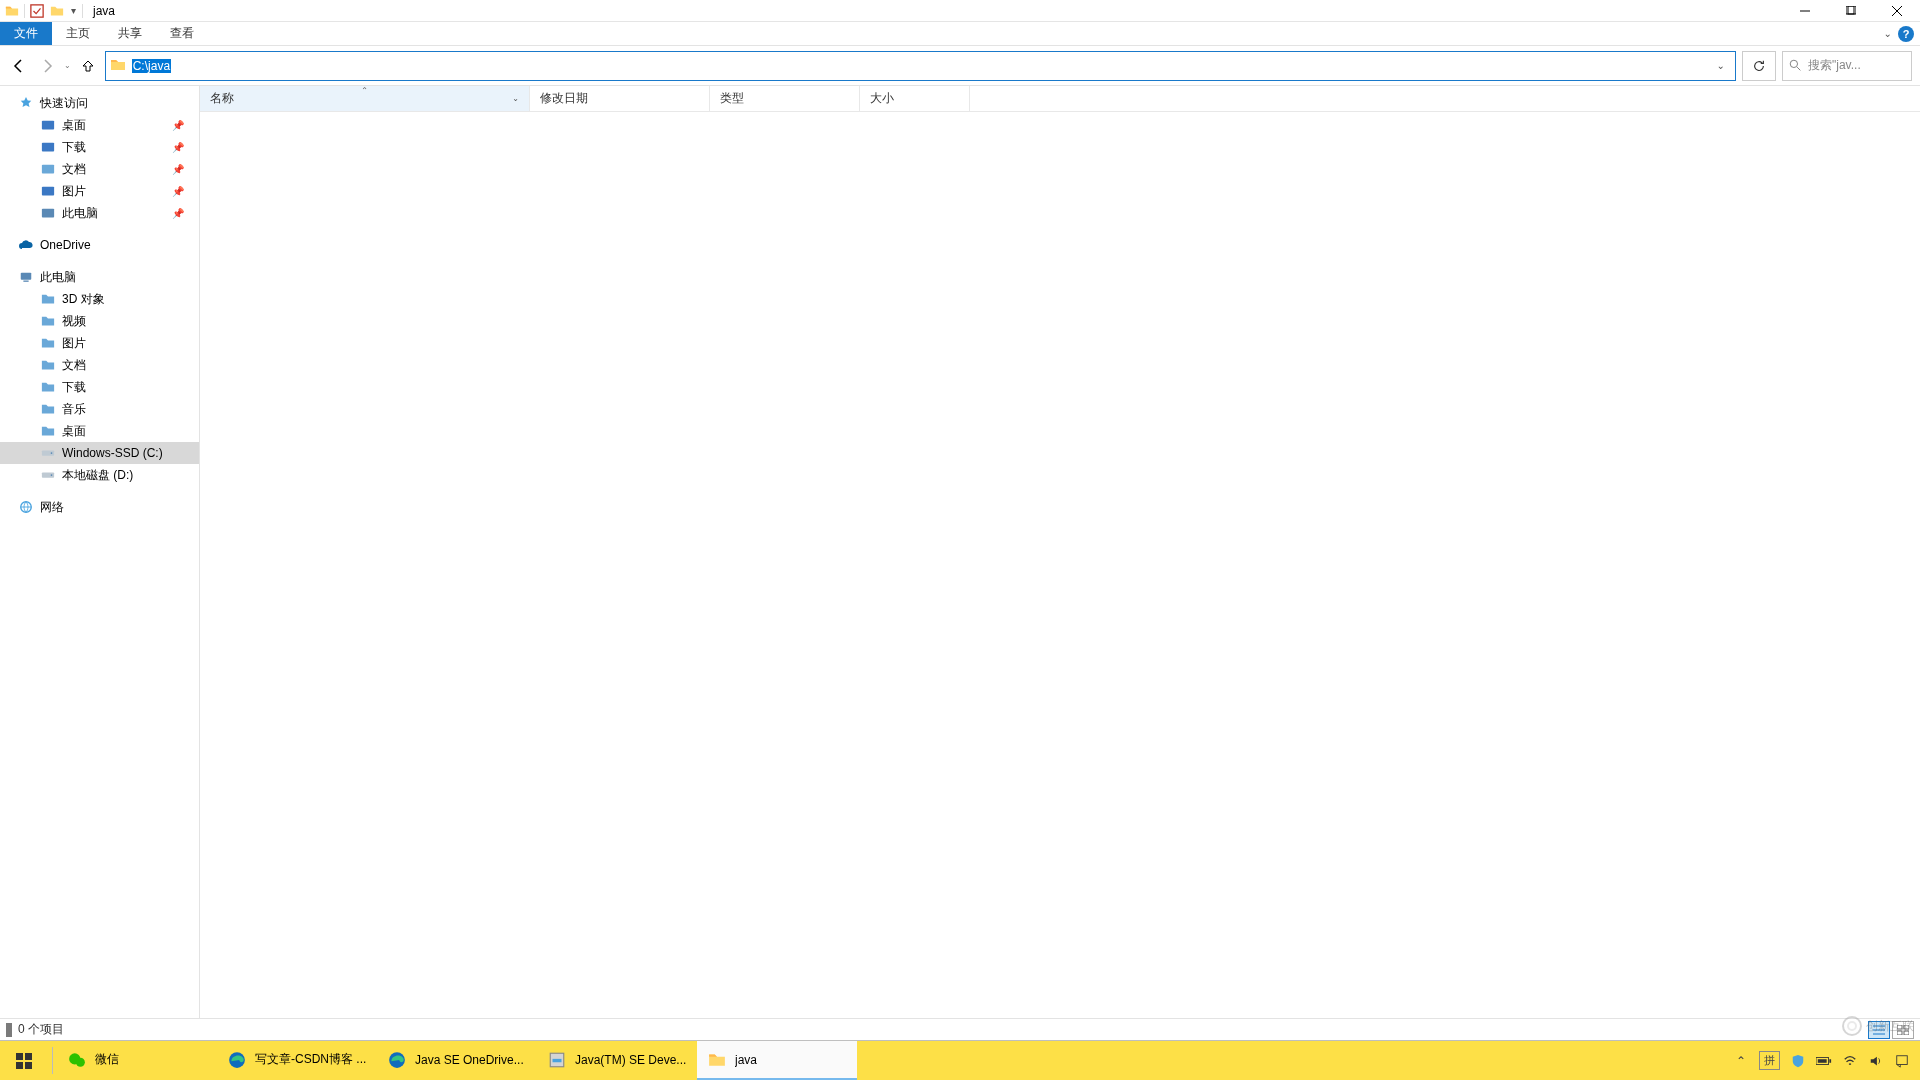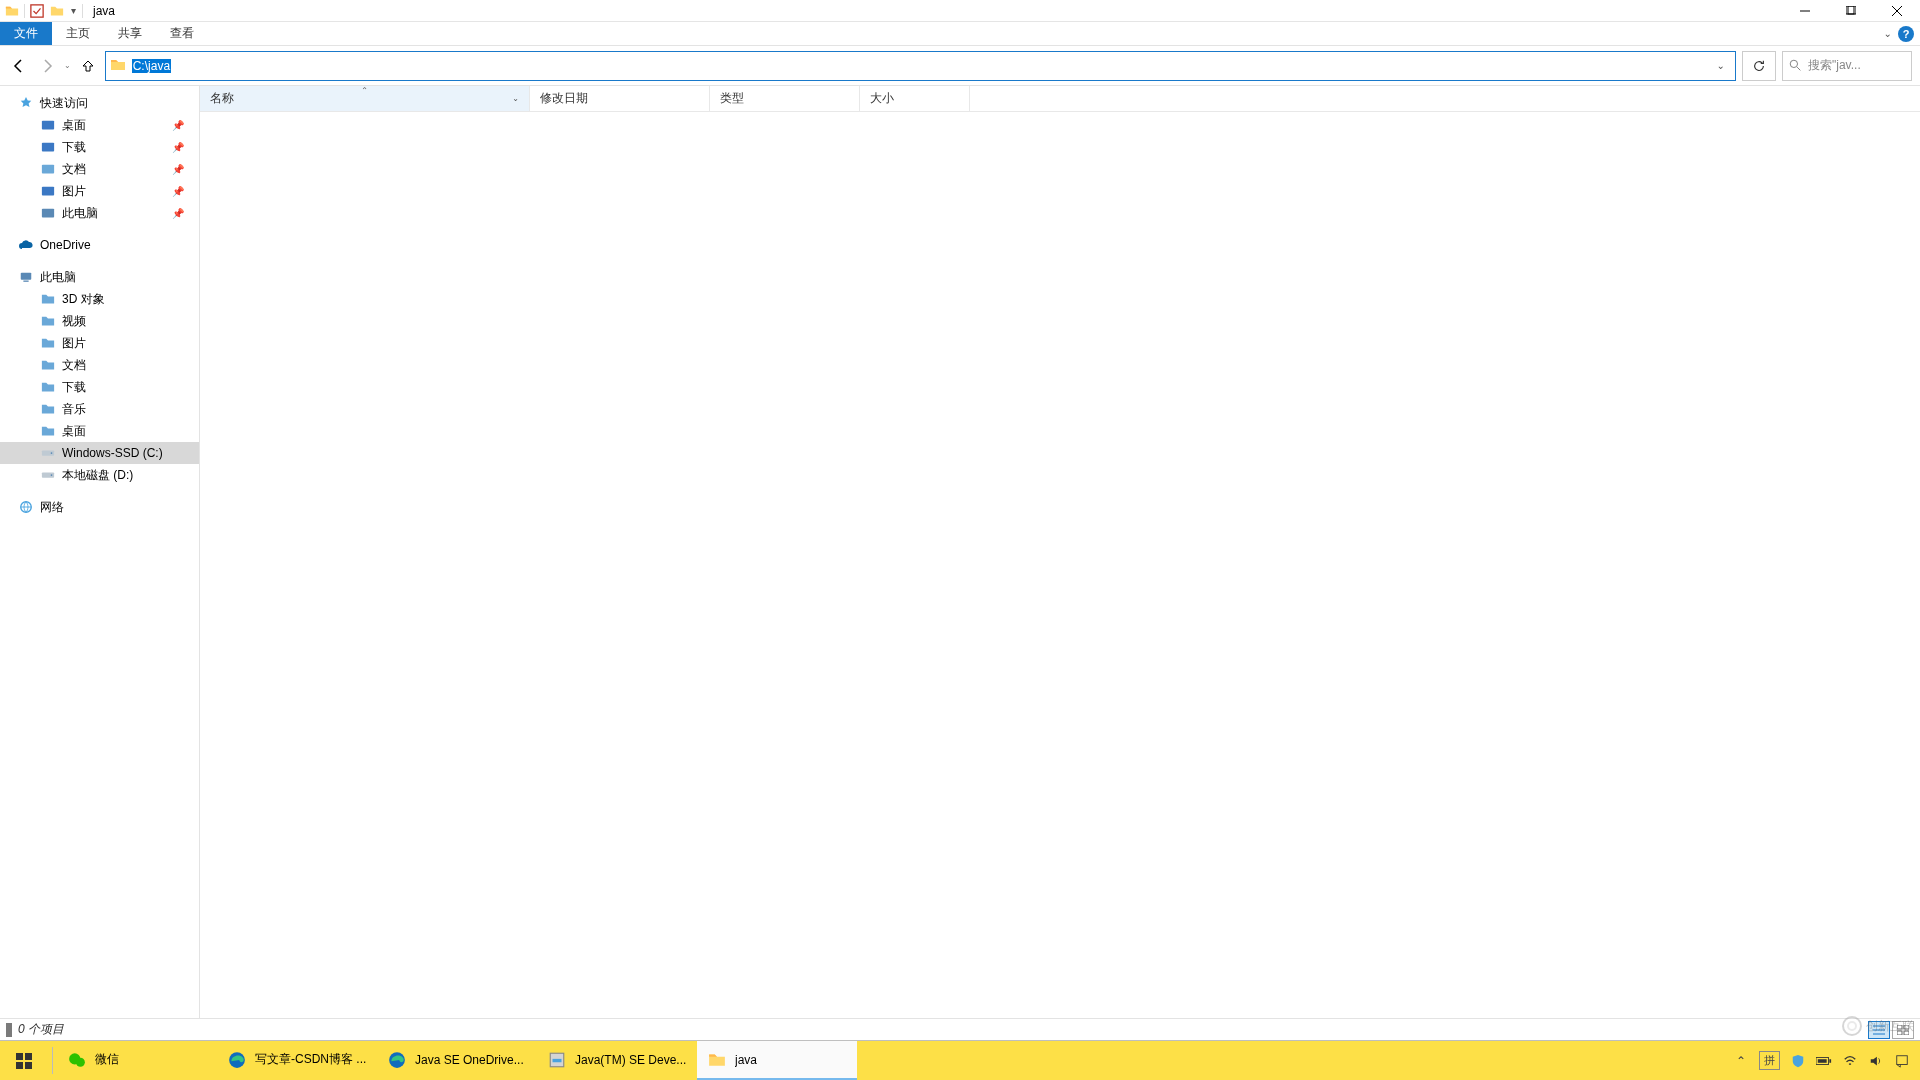--- a/index.html
+++ b/index.html
@@ -63,21 +63,21 @@
 .status { position: absolute; left: 0; right: 0; bottom: 0; height: 22px; border-top: 1px solid #e3e3e3; display: flex; align-items: center; padding: 0 6px; background: #fff; }
 .status .left-handle { width: 6px; height: 14px; background: #7a7a7a; margin-right: 6px; }
 .status .count { color: #333; }
 .status .views { margin-left: auto; display: flex; gap: 2px; }
 .status .viewbtn { width: 22px; height: 18px; border: 1px solid #aaa; display: flex; align-items: center; justify-content: center; font-size: 10px; }
 .status .viewbtn.active { background: #cde6f7; border-color: #1979ca; }
 
 
 .taskbar { position: absolute; left: 0; right: 0; bottom: 0; height: 40px; background: #fde047; border-top: 1px solid #bfbfbf; display: flex; align-items: stretch; }
 .body { bottom: 40px; }
-.status { bottom: 40px; font-style: italic; }
+.status { bottom: 40px; }
 .taskbar .start { width: 48px; display: flex; align-items: center; justify-content: center; }
 .taskbar .sep { width: 1px; background: #bbb; margin: 6px 4px; }
 .taskbar .task { display: flex; align-items: center; gap: 8px; padding: 0 10px; min-width: 160px; max-width: 210px; border-bottom: 2px solid transparent; }
 .taskbar .task.active { background: #fafafa; border-bottom-color: #76b9ed; }
 .taskbar .task .tico { width: 20px; height: 20px; display: flex; align-items: center; justify-content: center; }
 .taskbar .task .tlabel { color: #000; overflow: hidden; white-space: nowrap; text-overflow: ellipsis; }
 .taskbar .tray { margin-left: auto; display: flex; align-items: center; gap: 10px; padding: 0 10px; color: #444; }
 .taskbar .ime { border: 1px solid #888; padding: 1px 4px; font-size: 11px; }
 .taskbar .trayico { width: 16px; height: 16px; display: flex; align-items: center; justify-content: center; }
 .watermark { position: absolute; right: 6px; bottom: 44px; opacity: .4; font-size: 11px; color: #666; display: flex; align-items: center; gap: 4px; }

